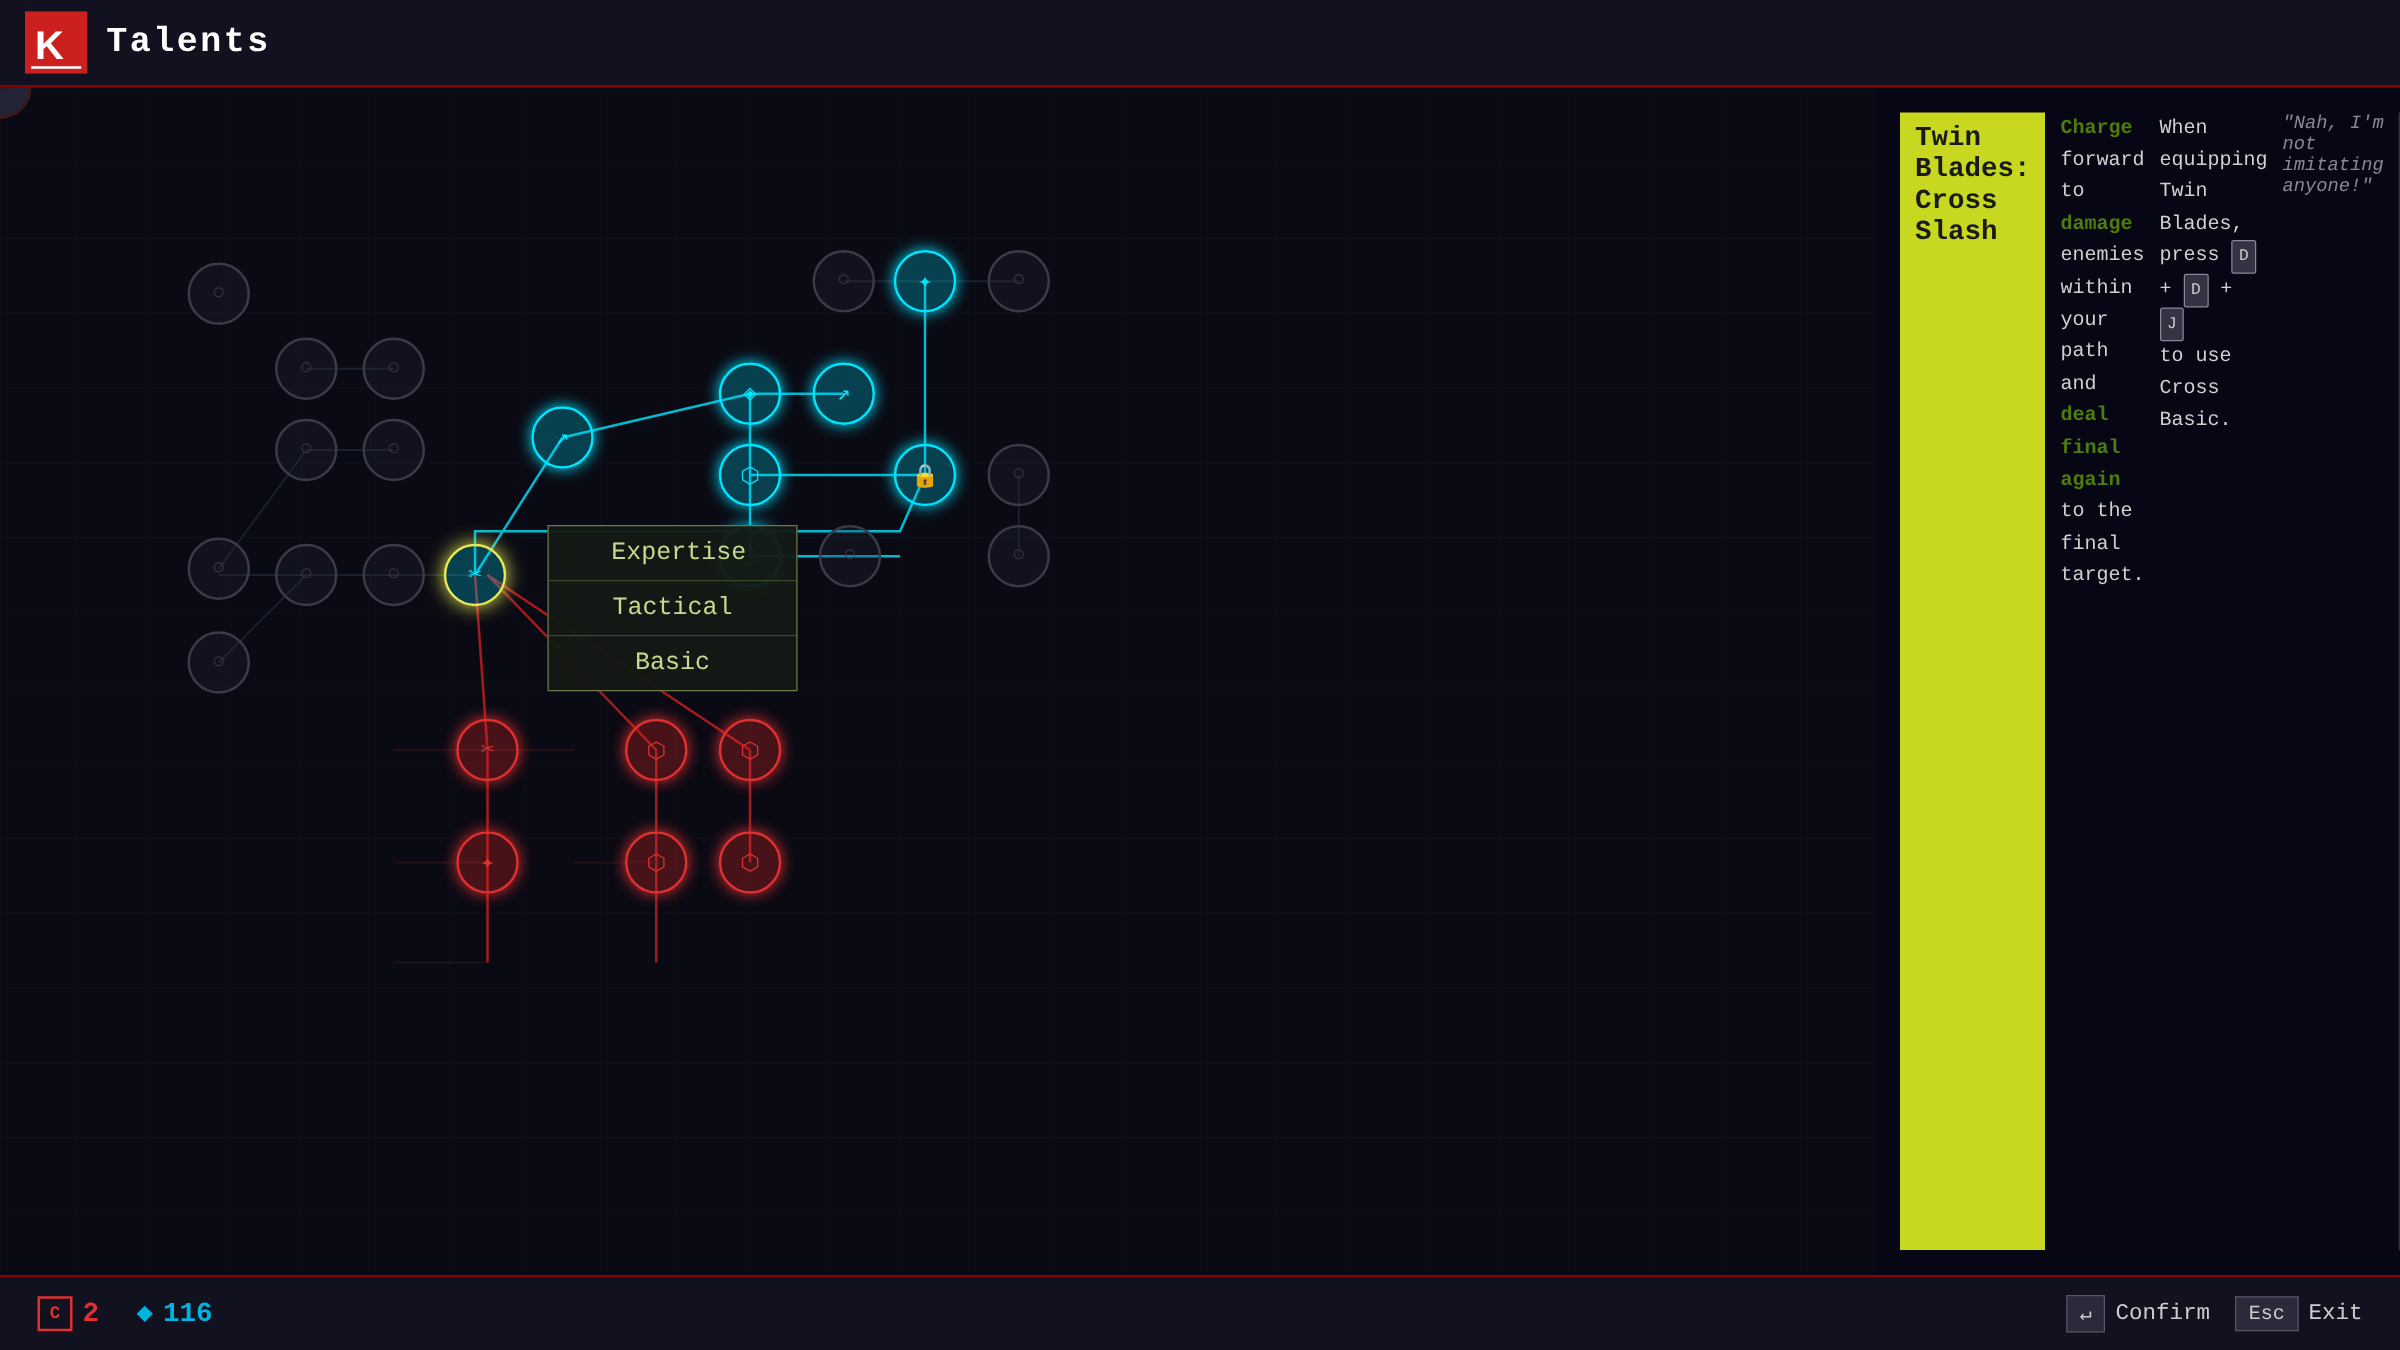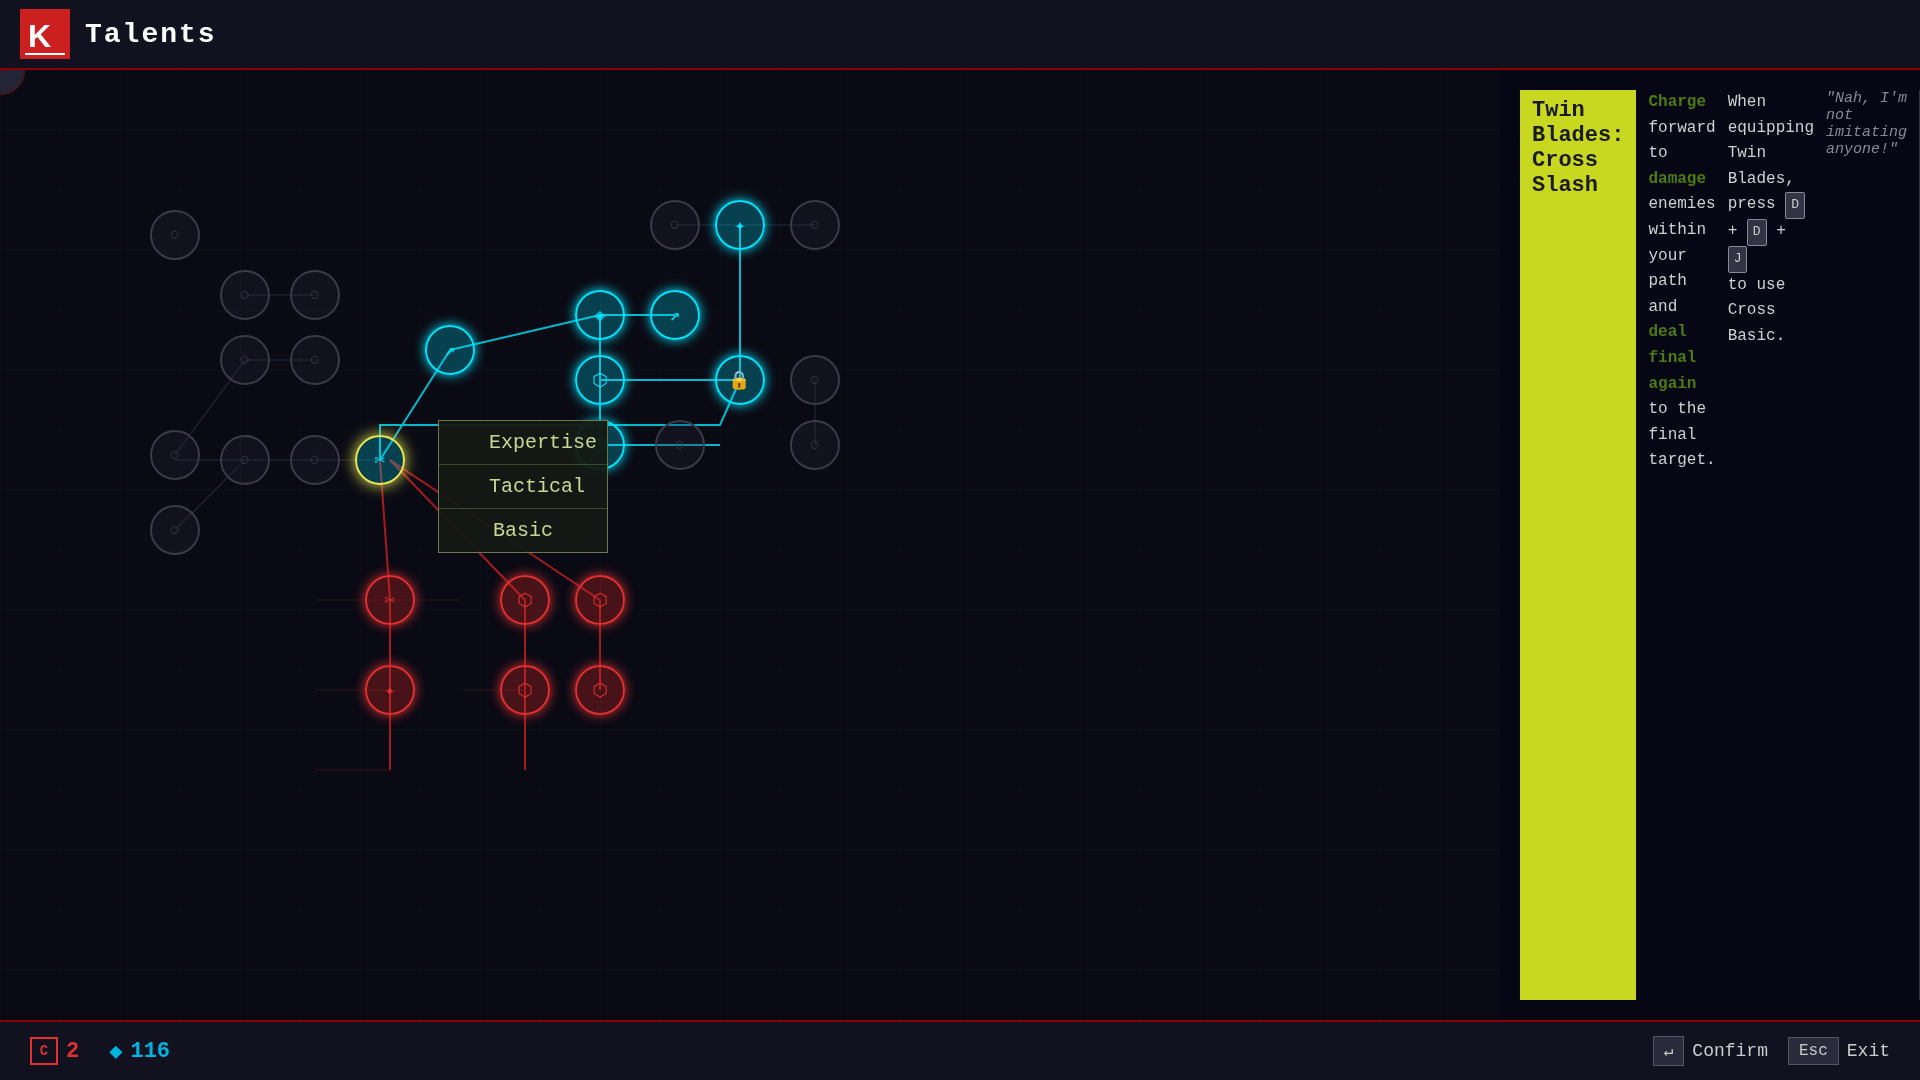--- a/index.html
+++ b/index.html
@@ -337,21 +337,21 @@
       </g>
       <g stroke="#3a1a1a" stroke-width="1.5" fill="none" opacity="0.5">
         <line x1="315" y1="530" x2="390" y2="530"></line>
         <line x1="460" y1="530" x2="390" y2="530"></line>
         <line x1="315" y1="620" x2="390" y2="620"></line>
         <line x1="315" y1="700" x2="390" y2="700"></line>
         <line x1="460" y1="620" x2="525" y2="620"></line>
       </g>
     </svg>
 
-    <div id="context-menu" style="left: 438px; top: 350px; width: 170px;">
+    <div id="context-menu" style="left: 438px; top: 350px; width: 200px;">
       <div class="context-item">Expertise</div>
       <div class="context-item">Tactical</div>
       <div class="context-item">Basic</div>
     </div>
 
     <div class="talent-node cyan selected" style="left:380px; top:390px;">✂</div>
 
     <div class="talent-node cyan active" style="left:450px; top:280px;">↗</div>
     <div class="talent-node cyan active" style="left:600px; top:245px;">◈</div>
     <div class="talent-node cyan active" style="left:675px; top:245px;">↗</div>

